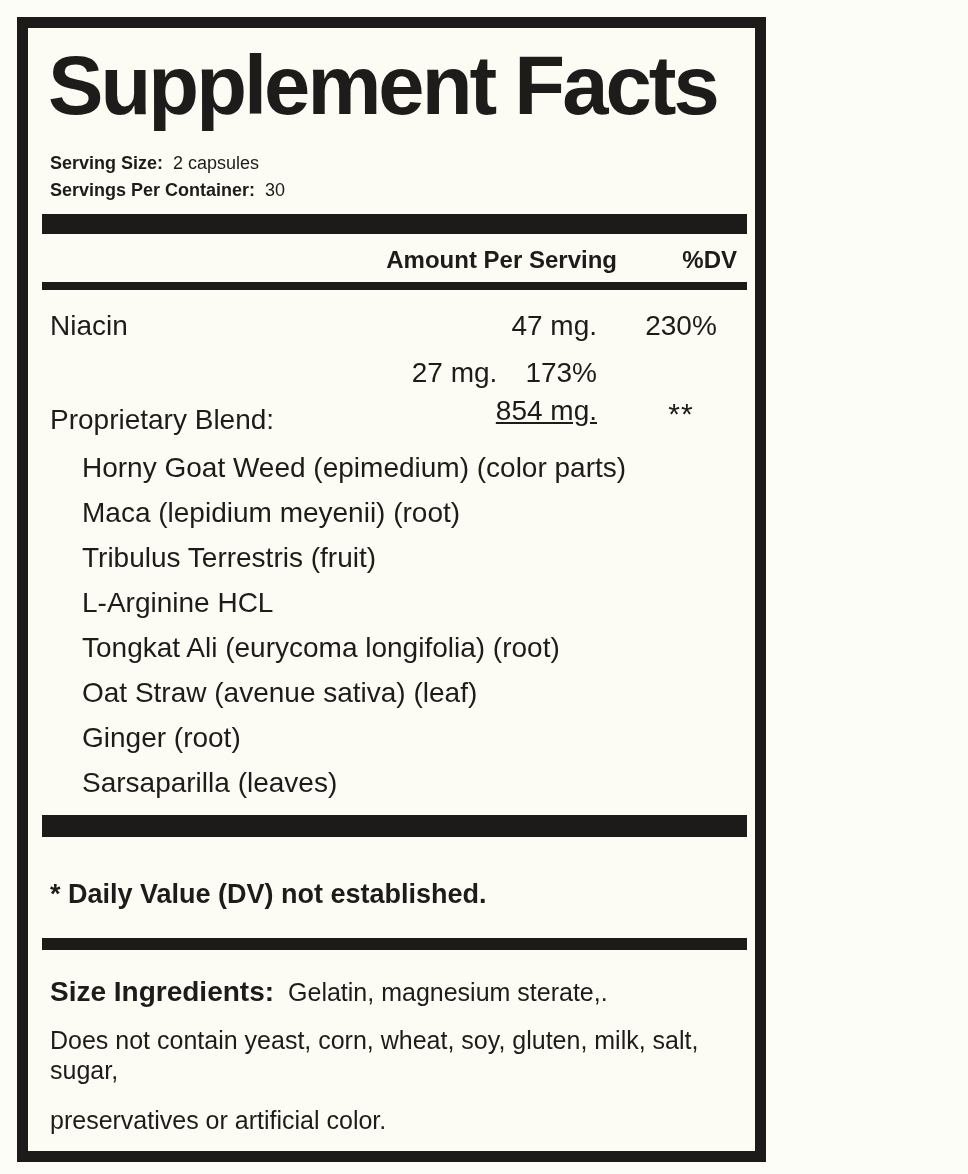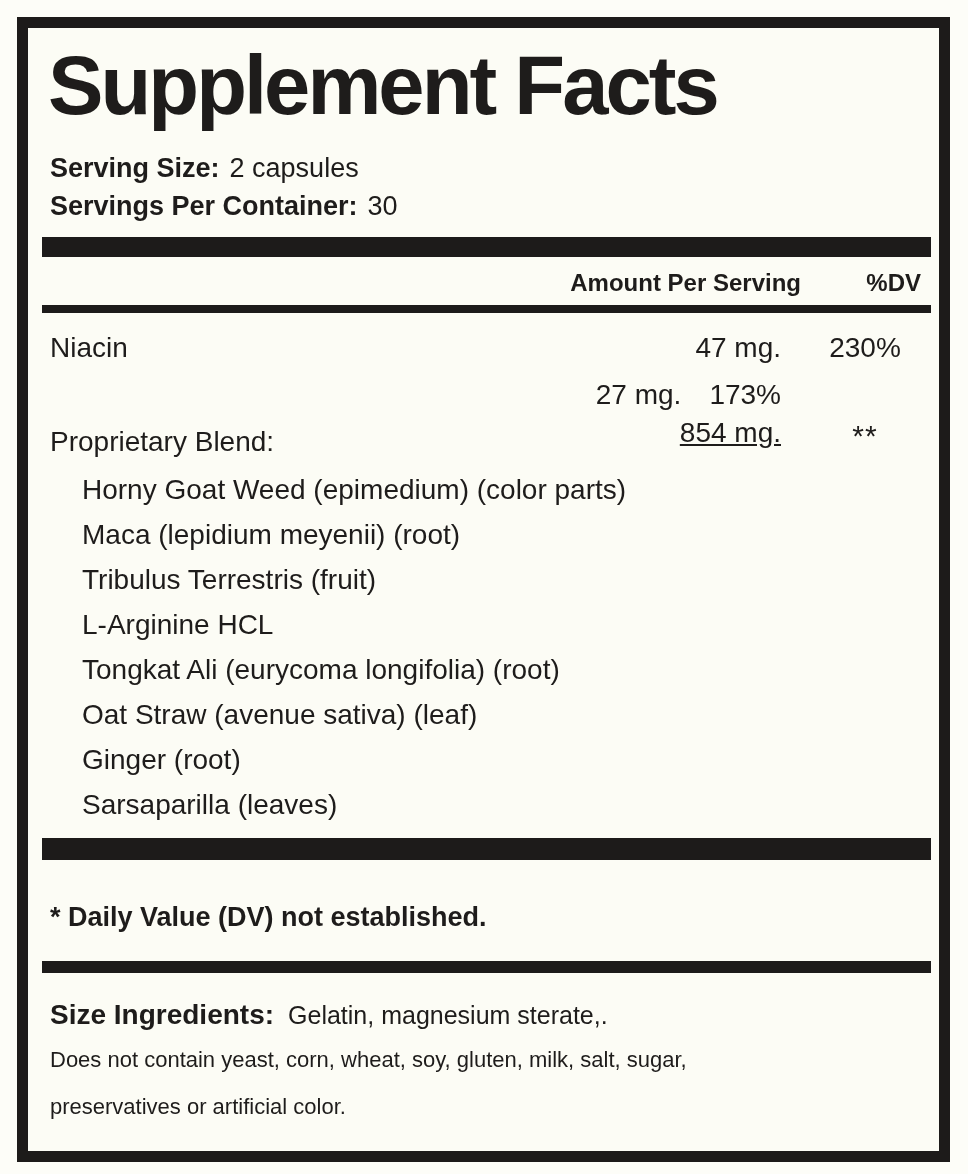--- a/index.html
+++ b/index.html
@@ -7,39 +7,39 @@
     width:968px;height:1174px;
     background:#fdfdf8;
     font-family:"Liberation Sans", sans-serif;
     color:#1e1c1b;
     position:relative;
     overflow:hidden;
   }
   .frame{
     position:absolute;
     left:17px;top:17px;
-    width:933px;height:1145px;
+    width:749px;height:1145px;
     border:11px solid #1d1b1a;
     background:#fcfcf5;
     box-sizing:border-box;
   }
   .inner{padding:0;}
   .title{
     margin:16px 0 0 20px;
     font-size:84px;
     font-weight:bold;
     letter-spacing:-3px;
     line-height:0.98;
     white-space:nowrap;
     transform:scaleX(0.99);
     transform-origin:left;
   }
   .serving-row{
     margin:26px 0 0 22px;
-    font-size:27px;
+    font-size:18px;
     line-height:1.25;
   }
   .serving-row .lbl{font-weight:bold;}
   .serving-row .val{font-weight:normal;margin-left:10px;}
   .serving-row + .serving-row{margin-top:4px;}
   .bar-thick{
     height:20px;
     background:#1d1b1a;
     margin:13px 8px 0 14px;
   }
@@ -101,21 +101,21 @@
   }
   .other-ing{
     margin:24px 0 0 22px;
     font-size:25px;
     line-height:1.3;
   }
   .other-ing .lbl{font-weight:bold;font-size:28px;}
   .other-ing .val{margin-left:14px;}
   .disclaimer{
     margin:14px 0 0 22px;
-    font-size:22px;
+    font-size:25px;
     line-height:1.2;
   }
   .disclaimer.l2{margin-top:20px;}
 </style>
 </head>
 <body>
 
 <div class="frame">
   <div class="inner">
 

